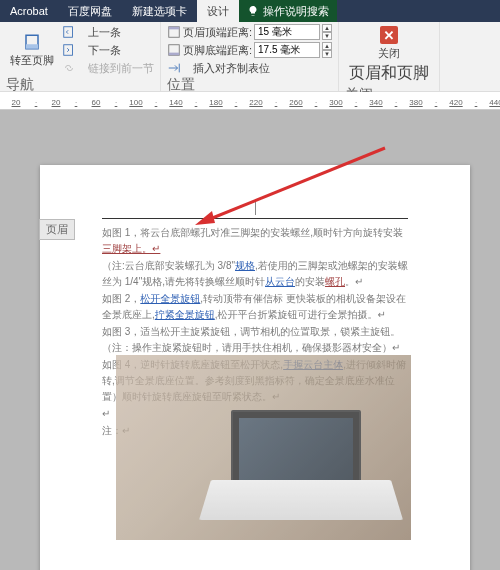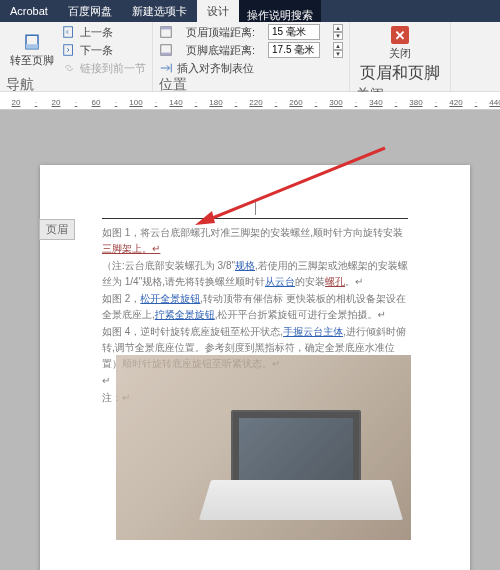--- a/index.html
+++ b/index.html
@@ -1,34 +1,34 @@
 <!DOCTYPE html>
 <html><head>
 <meta charset="utf-8">
 <style>
 *{margin:0;padding:0;box-sizing:border-box;font-family:"Microsoft YaHei",SimSun,sans-serif;}
 body{width:500px;height:570px;background:#f0f0f0;overflow:hidden;position:relative;}
 .top-tabs{height:22px;background:#2b3a55;display:flex;align-items:center;font-size:11px;color:#fff;}
 .tab{padding:0 10px;height:22px;line-height:22px;}
 .tab.active{background:#f2f2f2;color:#444;}
-.tab.blue{background:#0f172a;color:#fff;flex-direction:column;}
+.tab.blue{background:#14532d;color:#fff;}
 .help-search{display:flex;align-items:center;padding:0 8px;color:#fff;gap:4px;}
 .help-search .bulb{width:12px;height:12px;}
 .ribbon{height:70px;background:#f2f2f2;border-bottom:1px solid #ddd;display:flex;}
 .group{border-right:1px solid #e0e0e0;padding:2px 6px 0;display:flex;flex-direction:column;justify-content:space-between;}
 .group-label{font-size:14px;color:#666;text-align:left;padding-bottom:14px;}
 .g-body{display:flex;gap:4px;flex:1;}
 .big-btn{display:flex;flex-direction:column;align-items:center;justify-content:center;font-size:11px;color:#444;padding:2px 4px;gap:2px;}
 .big-btn .ico{width:18px;height:18px;}
 .stack{display:flex;flex-direction:column;gap:2px;font-size:11px;color:#444;}
-.stack-row{display:flex;align-items:center;gap:4px;height:16px;}
+.stack-row{display:flex;align-items:center;gap:12px;height:16px;}
 .stack-row.disabled{color:#aaa;}
 .cb{width:11px;height:11px;border:1px solid #888;display:inline-flex;align-items:center;justify-content:center;font-size:9px;color:#2b579a;}
-.spin{display:flex;align-items:center;gap:13px;}
-.spin input{width:52px;height:16px;font-size:10px;border:1px solid #aaa;padding:0 3px;background:#fff;}
+.spin{display:flex;align-items:center;gap:2px;}
+.spin input{width:66px;height:16px;font-size:10px;border:1px solid #aaa;padding:0 3px;background:#fff;}
 .spin-arrows{display:flex;flex-direction:column;width:10px;}
 .spin-arrows span{height:8px;line-height:6px;font-size:7px;text-align:center;border:1px solid #aaa;background:#fcfcfc;cursor:pointer;}
 .close-x{width:18px;height:18px;background:#d04a3a;color:#fff;display:flex;align-items:center;justify-content:center;font-size:13px;font-weight:bold;border-radius:2px;}
 .ruler-area{height:18px;background:#fff;border-bottom:1px solid #ccc;position:relative;overflow:hidden;}
 .ruler{position:absolute;left:6px;right:6px;top:4px;height:12px;font-size:8px;color:#666;display:flex;align-items:center;text-decoration:underline;}
 .ruler span{flex:0 0 auto;width:20px;text-align:center;}
 .ruler .tick{color:#999;}
 .canvas{background:#b9b9b9;height:556px;position:relative;overflow:hidden;}
 .page{position:absolute;left:40px;top:55px;width:430px;height:500px;background:#fff;box-shadow:0 1px 4px rgba(0,0,0,.3);}
 .header-region{position:absolute;left:62px;right:62px;top:34px;height:20px;border-bottom:1.5px solid #333;}
@@ -191,20 +191,21 @@
     <svg class="arrow" viewBox="0 0 200 90">
       <line x1="195" y1="5" x2="15" y2="78" stroke="#d83030" stroke-width="3"></line>
       <polygon points="5,82 22,68 25,80" fill="#d83030"></polygon>
     </svg>
     <div class="page-badge">页眉</div>
 
     <div class="body-text">
       <p><span>如图 1，将云台底部螺孔对准三脚架的安装螺丝,顺时针方向旋转安装</span><a class="red">三脚架上。↵</a></p>
       <p><span>（注:云台底部安装螺孔为 3/8"</span><a>规格</a><span>,若使用的三脚架或池螺架的安装螺丝为 1/4"规格,请先将转换螺丝顺时针</span><a>从云台</a><span>的安装</span><a class="red">螺孔</a><span>。↵</span></p>
       <p><span>如图 2，</span><a>松开全景旋钮</a><span>,转动顶带有催信标 更快装板的相机设备架设在全景底座上,</span><a>拧紧全景旋钮</a><span>,松开平台折紧旋钮可进行全景拍摄。↵</span></p>
+      <p>如图 3，适当松开主旋紧旋钮，调节相机的位置取景，锁紧主旋钮。（注：操作主旋紧旋钮时，请用手扶住相机，确保摄影器材安全）↵</p>
       <p><span>如图 4，逆时针旋转底座旋钮至松开状态,</span><a>手握云台主体</a><span>,进行倾斜时俯转,调节全景底座位置。参考刻度到黑指标符，确定全景底座水准位置）顺时针旋转底座旋钮至听紧状态。↵</span></p>
       <p>↵</p>
       <p>注：↵</p>
     </div>
 
     <div class="photo">
       <div class="laptop">
         <div class="screen"></div>
         <div class="base"></div>
       </div>

